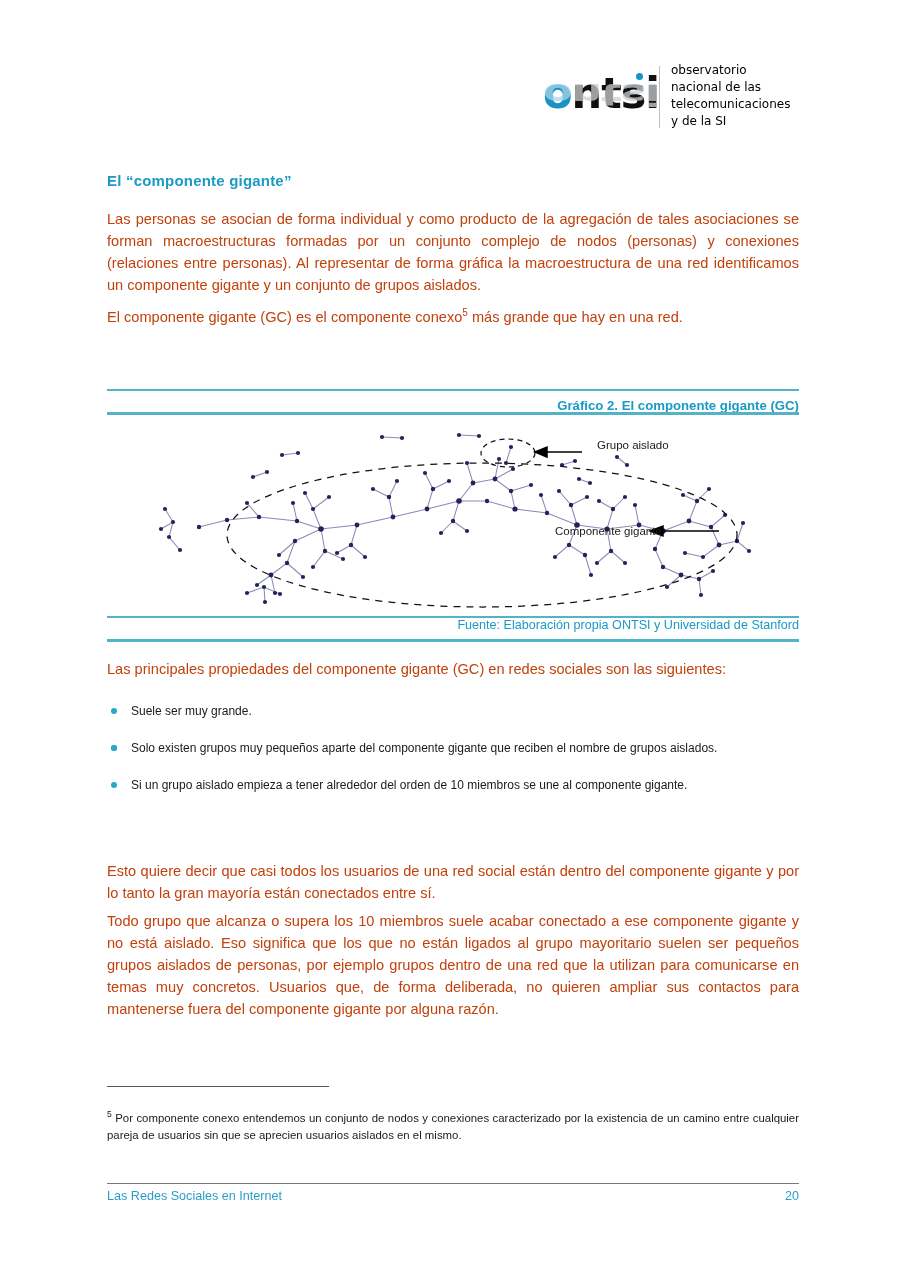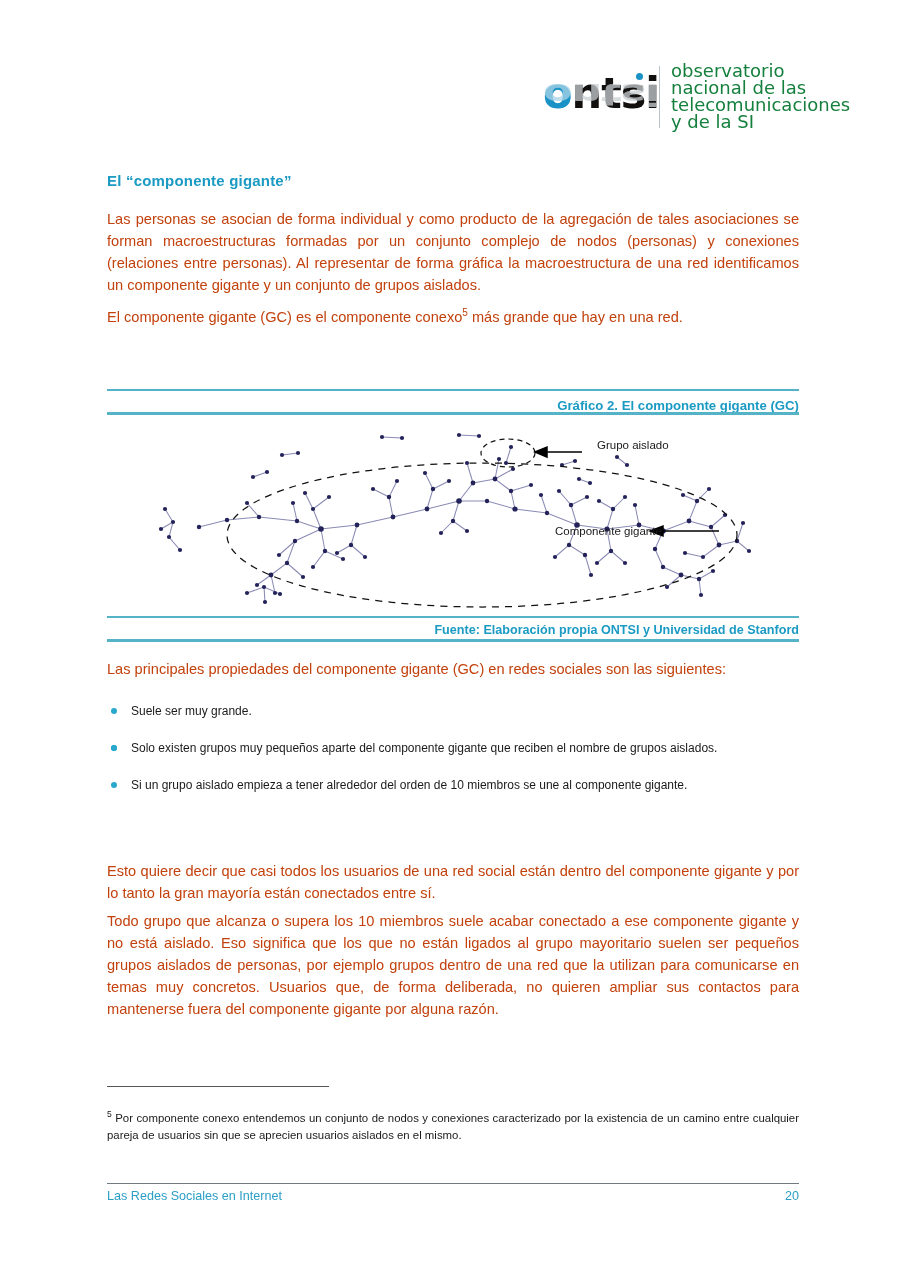--- a/index.html
+++ b/index.html
@@ -77,23 +77,23 @@
     top: 8px;
     width: 1px;
     height: 62px;
     background: #b9c2c7;
   }
   .logo-tagline {
     position: absolute;
     left: 130px;
     top: 4px;
     font-family: "DejaVu Sans", sans-serif;
-    font-size: 18px;
+    font-size: 12px;
     line-height: 17px;
-    color: #15803d;
+    color: #000000;
     white-space: nowrap;
   }
 
   
   .h-section {
     position: absolute;
     left: 107px;
     top: 172px;
     font-size: 15px;
     font-weight: bold;
@@ -159,23 +159,22 @@
     height: 2px;
     background: #55b3c8;
   }
   .fig-source {
     position: absolute;
     left: 107px;
     top: 618px;
     width: 692px;
     text-align: right;
     font-size: 12.6px;
-    font-weight: bold;
+    font-weight: normal;
     color: #1b9ac4;
-    padding-top: 5px;
   }
   .fig-rule-src-bot {
     position: absolute;
     left: 107px;
     top: 639px;
     width: 692px;
     height: 3px;
     background: #55b3c8;
   }
 

